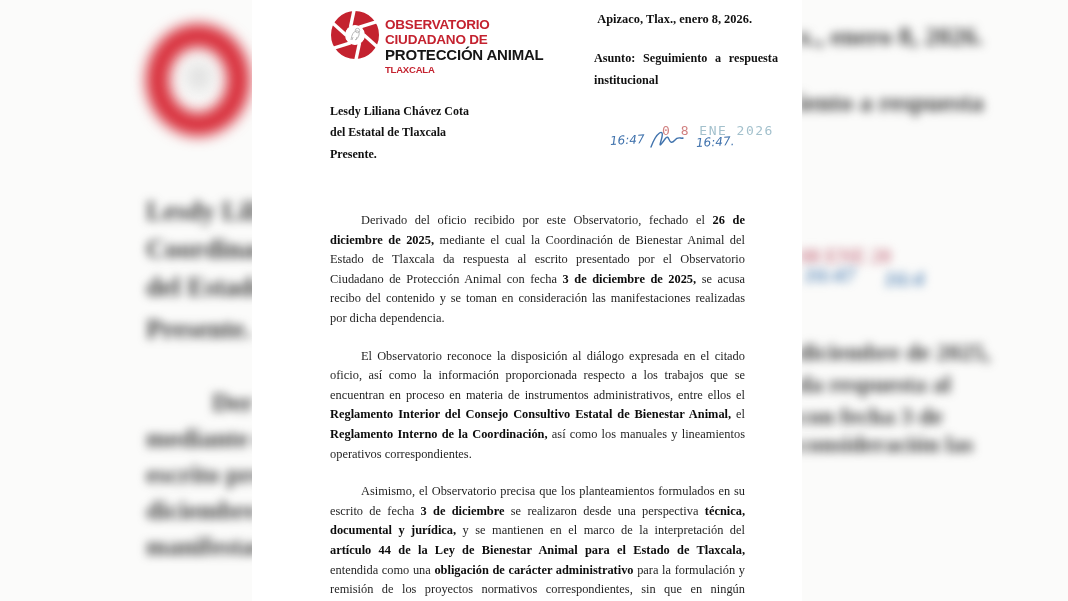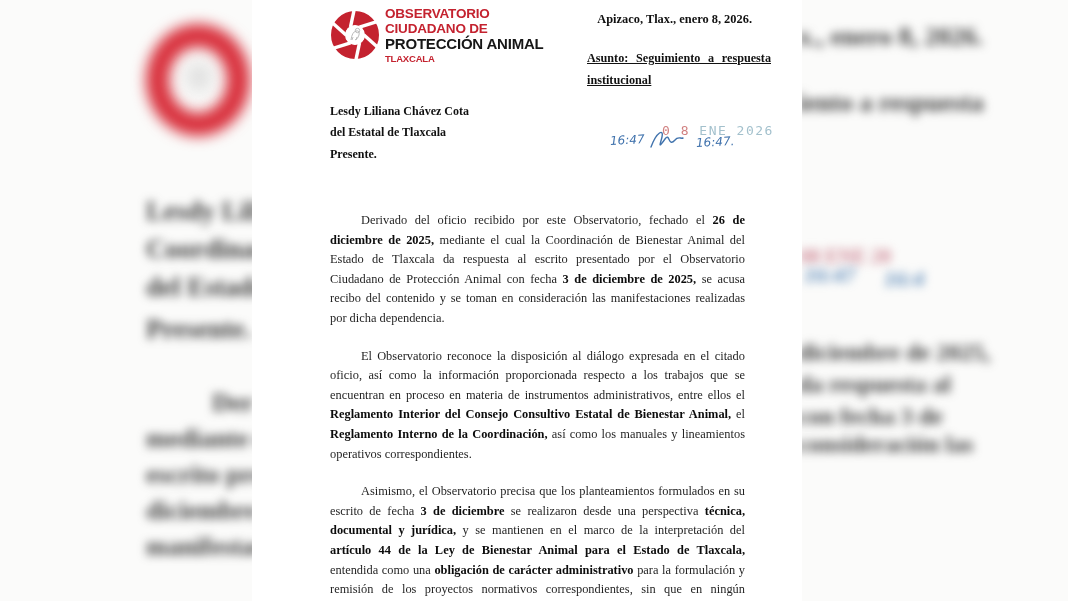--- a/index.html
+++ b/index.html
@@ -82,30 +82,30 @@
         <line x1="28.5" y1="16.2" x2="45.2" y2="10.8"></line>
       </g>
       <circle cx="24" cy="24" r="9.6" fill="#ffffff"></circle>
       <g stroke="#b3b3b3" stroke-width="0.9" fill="none">
         <path d="M20,29 q1,-8 5,-9 q4,-1 3,4 q-1,4 -4,5"></path>
         <circle cx="26.5" cy="19.5" r="2.2"></circle>
         <path d="M21,29 l1,-3 m3,3 l1,-3"></path>
       </g>
     </svg>
 
-    <div class="abs logo-text" style="left:133px;top:7px;">
+    <div class="abs logo-text" style="left:133px;top:18px;">
       <div class="lg1">OBSERVATORIO</div>
       <div class="lg2">CIUDADANO DE</div>
       <div class="lg3">PROTECCIÓN ANIMAL</div>
       <div class="lg4">TLAXCALA</div>
     </div>
 
     <div class="abs dateline" style="right:50px;top:12px;text-align:right;">Apizaco, Tlax., enero 8, 2026.</div>
 
-    <div class="abs subject" style="left:335px;top:47px;text-decoration:underline;">Asunto: Seguimiento a respuesta institucional</div>
+    <div class="abs subject" style="left:342px;top:47px;">Asunto: Seguimiento a respuesta institucional</div>
 
     <div class="abs recipient" style="left:78px;top:101px;">
       <div>Lesdy Liliana Chávez Cota</div>
       <div>del Estatal de Tlaxcala</div>
       <div>Presente.</div>
     </div>
 
     <div class="abs stamp-date" style="left:410px;top:123px;">
       <span class="day">0 8</span>
       <span> </span>

